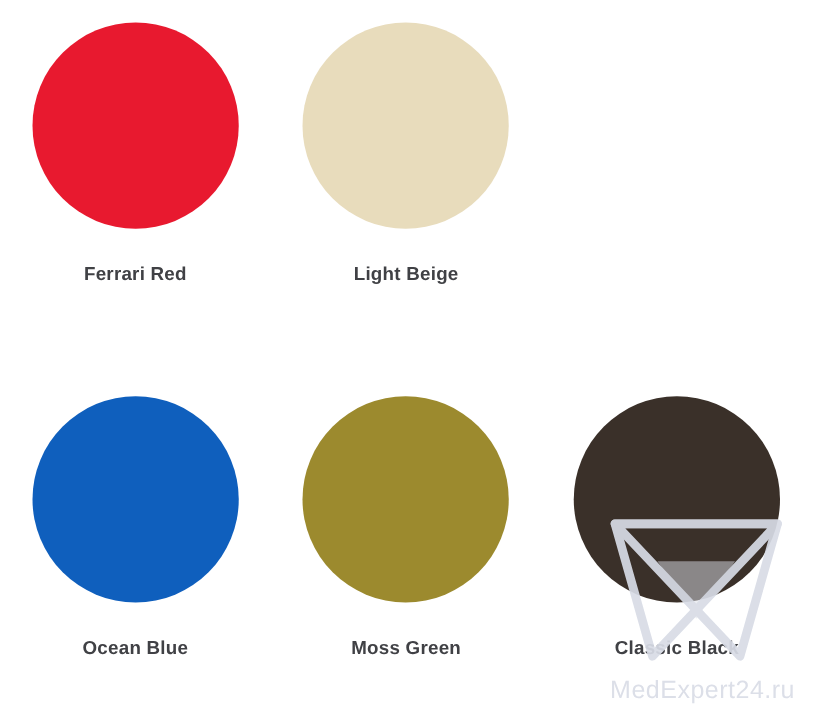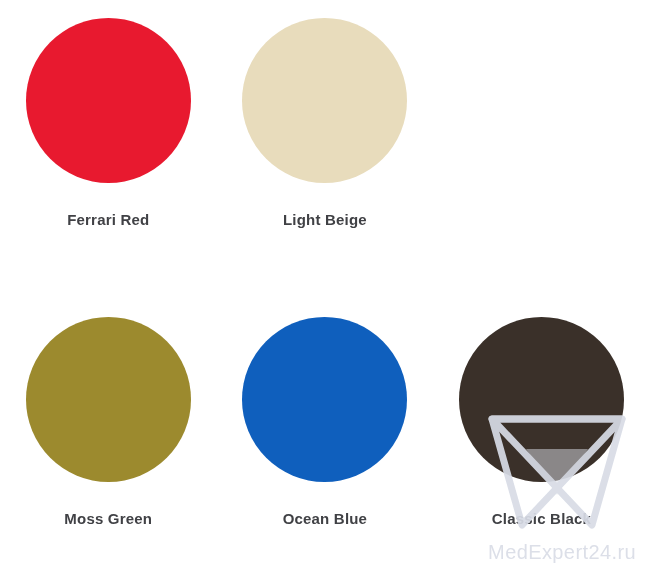--- a/index.html
+++ b/index.html
@@ -104,28 +104,28 @@
     </div>
 
 
     <div class="swatch-cell" id="swatch-cell-3">
       <div class="swatch-disc" style="background-color: rgb(232, 220, 188);"></div>
       <div class="swatch-label" style="color: rgb(64, 65, 69);">Light Beige</div>
     </div>
   </div>
 
   <div class="swatch-row" id="swatch-row-2">
+    <div class="swatch-cell" id="swatch-cell-5">
+      <div class="swatch-disc" style="background-color: rgb(15, 95, 189);"></div>
+      <div class="swatch-label" style="color: rgb(64, 65, 69);">Ocean Blue</div>
+    </div>
+
     <div class="swatch-cell" id="swatch-cell-4">
       <div class="swatch-disc" style="background-color: rgb(156, 138, 46);"></div>
       <div class="swatch-label" style="color: rgb(64, 65, 69);">Moss Green</div>
-    </div>
-
-    <div class="swatch-cell" id="swatch-cell-5">
-      <div class="swatch-disc" style="background-color: rgb(15, 95, 189);"></div>
-      <div class="swatch-label" style="color: rgb(64, 65, 69);">Ocean Blue</div>
     </div>
 
     <div class="swatch-cell" id="swatch-cell-6">
       <div class="swatch-disc" style="background-color: rgb(58, 48, 41);"></div>
       <div class="swatch-label" style="color: rgb(64, 65, 69);">Classic Black</div>
     </div>
   </div>
 
   <div id="watermark">
     <svg id="watermark-logo" viewBox="0 0 150 125">

